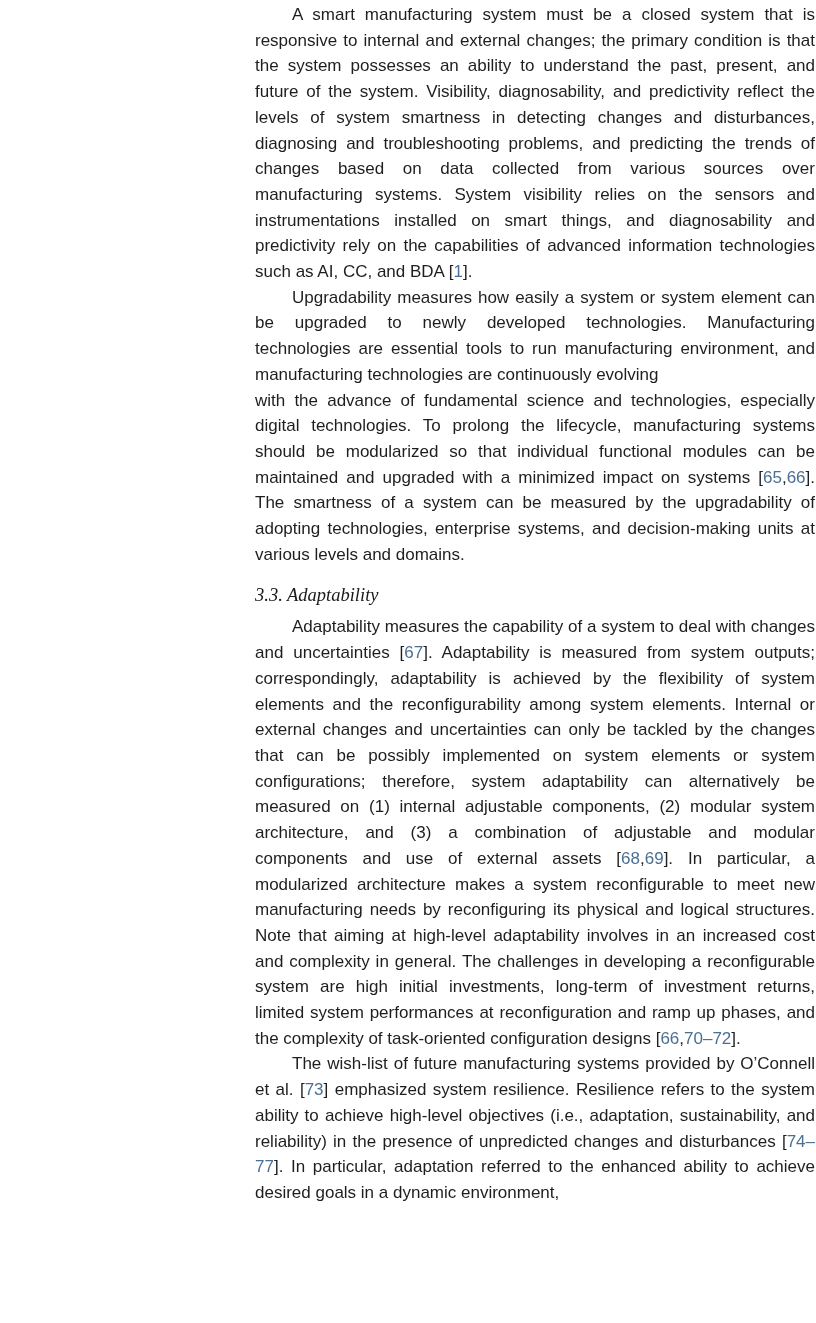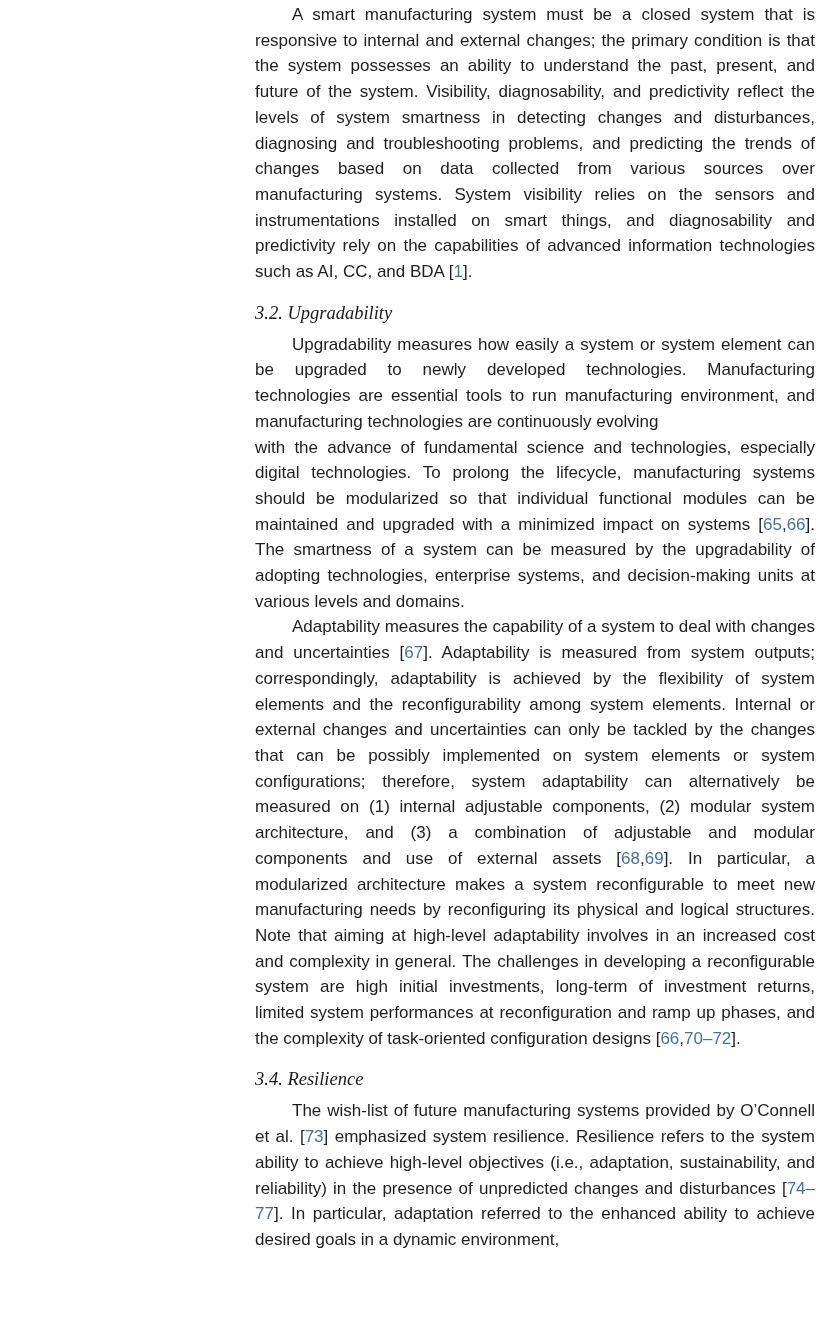--- a/index.html
+++ b/index.html
@@ -56,27 +56,26 @@
   }
 </style>
 </head>
 <body>
 
 <div class="page">
   <div class="text-column">
 
     <p class="body indent"><span>A smart manufacturing system must be a closed system that is responsive to internal and external changes; the primary condition is that the system possesses an ability to understand the past, present, and future of the system. Visibility, diagnosability, and predictivity reflect the levels of system smartness in detecting changes and disturbances, diagnosing and troubleshooting problems, and predicting the trends of changes based on data collected from various sources over manufacturing systems. System visibility relies on the sensors and instrumentations installed on smart things, and diagnosability and predictivity rely on the capabilities of advanced information technologies such as AI, CC, and BDA [</span><span class="cite">1</span><span>].</span></p>
 
-    <h3 class="section-heading">3.2. Upgradability</h3>
 
     <p class="body indent"><span>Upgradability measures how easily a system or system element can be upgraded to newly developed technologies. Manufacturing technologies are essential tools to run manufacturing environment, and manufacturing technologies are continuously evolving</span></p>
 
     <p class="body"><span>with the advance of fundamental science and technologies, especially digital technologies. To prolong the lifecycle, manufacturing systems should be modularized so that individual functional modules can be maintained and upgraded with a minimized impact on systems [</span><span class="cite">65</span><span>,</span><span class="cite">66</span><span>]. The smartness of a system can be measured by the upgradability of adopting technologies, enterprise systems, and decision-making units at various levels and domains.</span></p>
 
+    <h3 class="section-heading">3.3. Adaptability</h3>
 
     <p class="body indent"><span>Adaptability measures the capability of a system to deal with changes and uncertainties [</span><span class="cite">67</span><span>]. Adaptability is measured from system outputs; correspondingly, adaptability is achieved by the flexibility of system elements and the reconfigurability among system elements. Internal or external changes and uncertainties can only be tackled by the changes that can be possibly implemented on system elements or system configurations; therefore, system adaptability can alternatively be measured on (1) internal adjustable components, (2) modular system architecture, and (3) a combination of adjustable and modular components and use of external assets [</span><span class="cite">68</span><span>,</span><span class="cite">69</span><span>]. In particular, a modularized architecture makes a system reconfigurable to meet new manufacturing needs by reconfiguring its physical and logical structures. Note that aiming at high-level adaptability involves in an increased cost and complexity in general. The challenges in developing a reconfigurable system are high initial investments, long-term of investment returns, limited system performances at reconfiguration and ramp up phases, and the complexity of task-oriented configuration designs [</span><span class="cite">66</span><span>,</span><span class="cite">70–72</span><span>].</span></p>
 
-    <h3 class="section-heading">3.4. Resilience</h3>
 
     <p class="body indent"><span>The wish-list of future manufacturing systems provided by O’Connell et al. [</span><span class="cite">73</span><span>] emphasized system resilience. Resilience refers to the system ability to achieve high-level objectives (i.e., adaptation, sustainability, and reliability) in the presence of unpredicted changes and disturbances [</span><span class="cite">74–77</span><span>]. In particular, adaptation referred to the enhanced ability to achieve desired goals in a dynamic environment,</span></p>
 
   </div>
 </div>
 
 </body></html>

